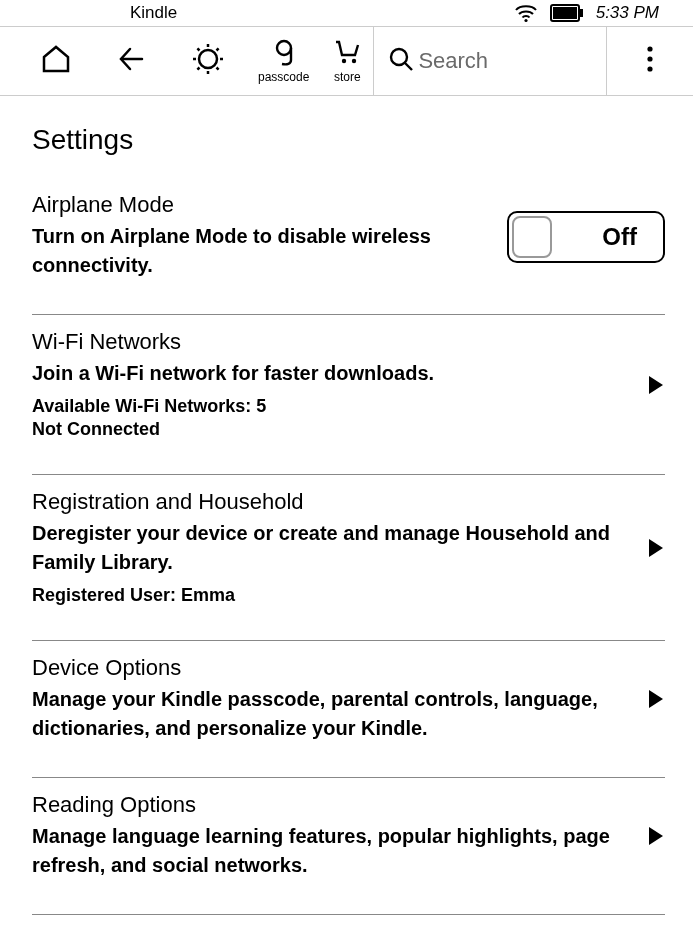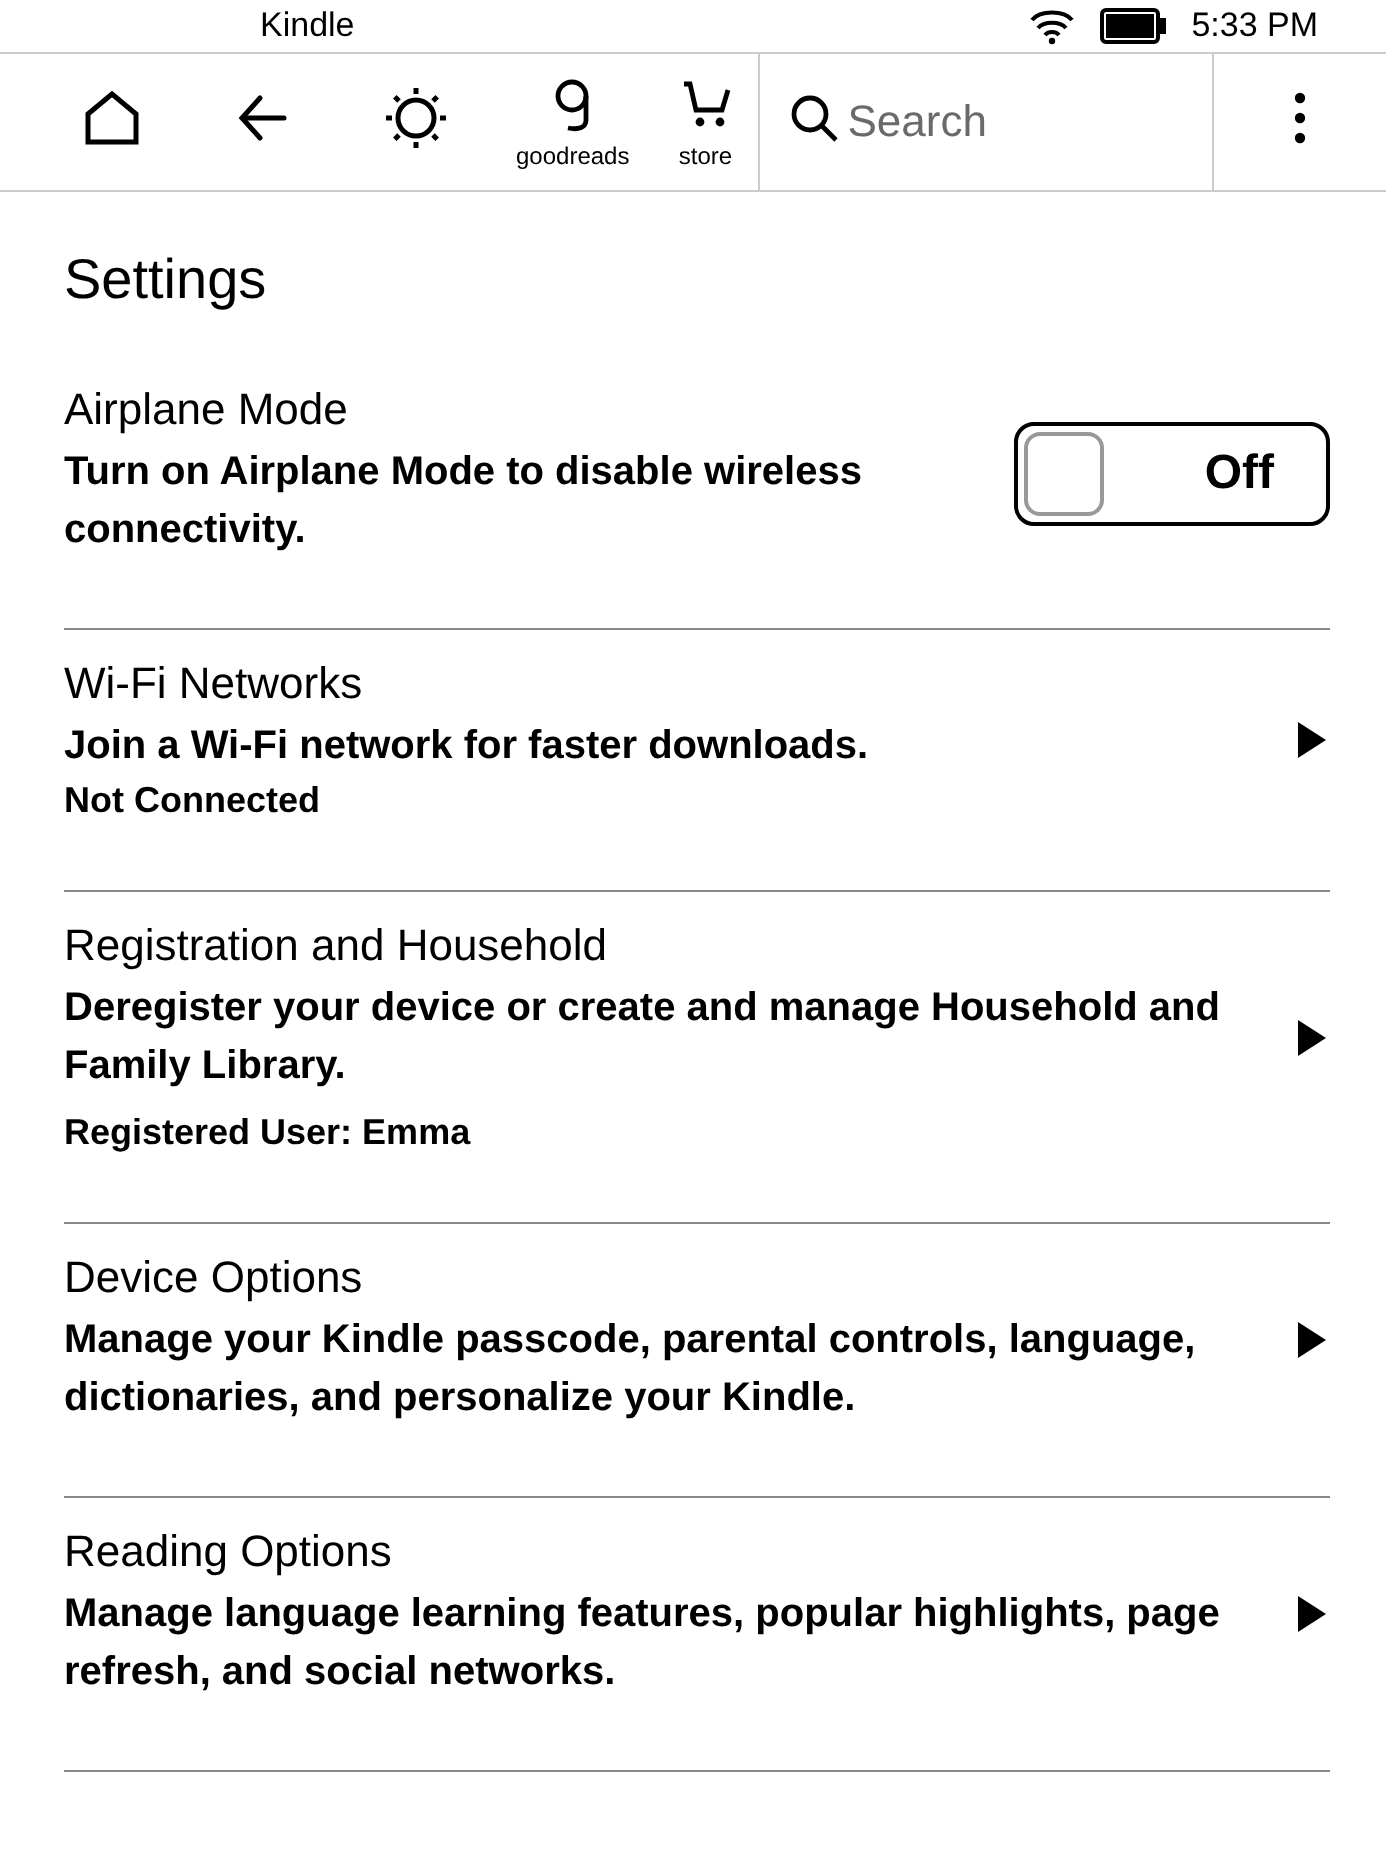--- a/index.html
+++ b/index.html
@@ -23,20 +23,21 @@
       height: 26px;
       font-size: 17px;
     }
     .status-left {
       font-weight: 400;
     }
     .status-right {
       display: flex;
       align-items: center;
       gap: 12px;
+      font-style: italic;
     }
     .wifi-icon svg {
       width: 24px;
       height: 20px;
       display: block;
     }
     .battery-icon svg {
       width: 34px;
       height: 18px;
       display: block;
@@ -251,21 +252,21 @@
         </svg>
       </span>
     </div>
     <div class="toolbar-btn toolbar-btn-labeled">
       <span>
         <svg viewBox="0 0 28 28" fill="none" stroke="#000" stroke-width="2.4">
           <circle cx="14" cy="10" r="7"></circle>
           <path d="M21 10 L21 22 C21 26, 17 27, 12 26"></path>
         </svg>
       </span>
-      <span class="toolbar-label">goodreads</span>
+      <span class="toolbar-label">passcode</span>
     </div>
     <div class="toolbar-btn toolbar-btn-labeled">
       <span>
         <svg viewBox="0 0 28 28" fill="none" stroke="#000" stroke-width="2.4">
           <path d="M3 4 L6 4 L9 17 L22 17 L25 7"></path>
           <circle cx="11" cy="23" r="2.2" fill="#000" stroke="none"></circle>
           <circle cx="21" cy="23" r="2.2" fill="#000" stroke="none"></circle>
         </svg>
       </span>
       <span class="toolbar-label">store</span>
@@ -311,20 +312,21 @@
     </div>
   </div>
 
   <div class="setting-divider"></div>
 
   <div class="setting-row">
     <div class="setting-body">
       <div class="setting-text">
         <div class="setting-title">Wi-Fi Networks</div>
         <div class="setting-desc">Join a Wi-Fi network for faster downloads.</div>
+        <div class="setting-meta">Available Wi-Fi Networks: 5</div>
         <div class="setting-meta" style="margin-top:2px;">Not Connected</div>
       </div>
       <div class="setting-action">
         <span class="chevron-right">
           <svg viewBox="0 0 14 18">
               <path d="M0 0 L14 9 L0 18 Z" fill="#000"></path>
             </svg>
         </span>
       </div>
     </div>

